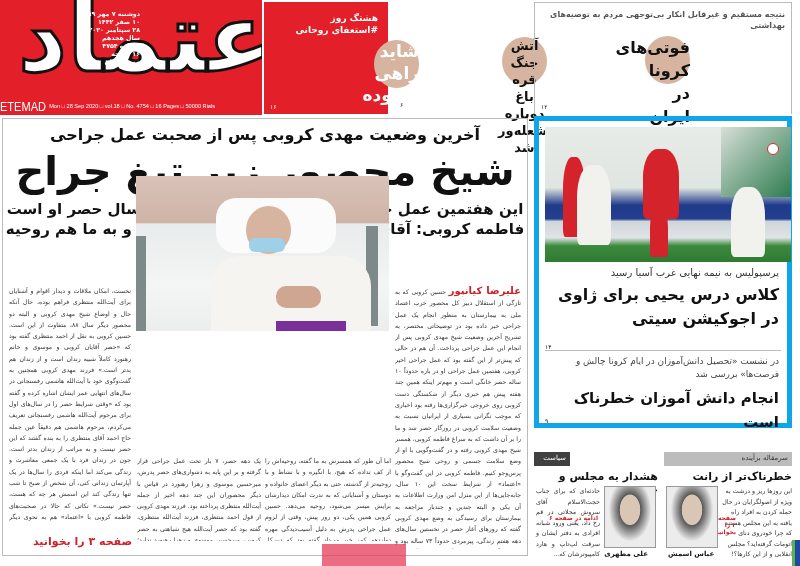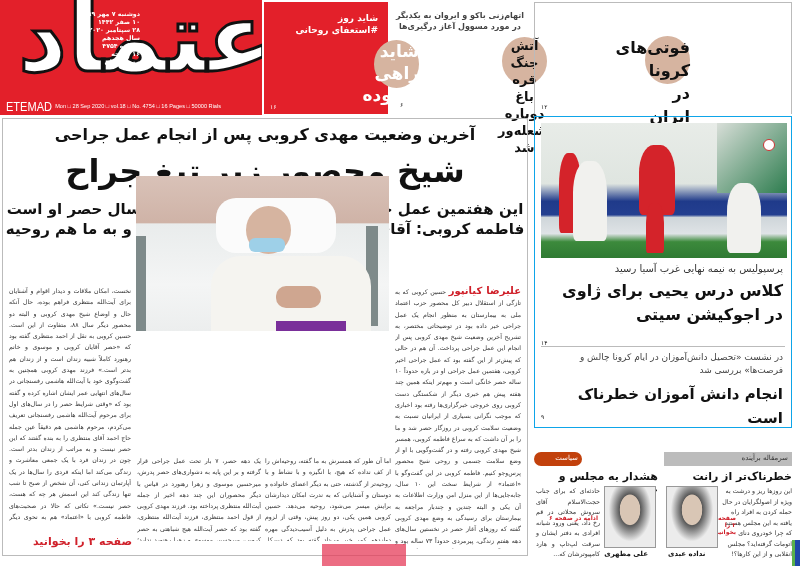--- a/index.html
+++ b/index.html
@@ -4,21 +4,21 @@
 <style>
   * { box-sizing: border-box; margin: 0; padding: 0; }
   html, body { width: 800px; height: 566px; overflow: hidden; background: #fff; }
   body { font-family: "DejaVu Sans", sans-serif; color: #111; position: relative; }
 
   
   .masthead { position: absolute; left: 0; top: 0; width: 262px; height: 115px; background: #e3202a; overflow: hidden; }
   .logo { position: absolute; left: 8px; top: 0; width: 240px; height: 92px; }
   .logo-word { position: absolute; left: 10px; top: -18px; font-family: "DejaVu Sans", sans-serif; font-weight: bold; font-size: 96px; color: #fff; -webkit-text-stroke: 3px #111; letter-spacing: -6px; direction: rtl; }
   .issue-info { position: absolute; left: 60px; top: 10px; width: 80px; text-align: right; color: #fff; font-size: 6.3px; line-height: 8px; font-weight: bold; direction: rtl; }
-  .etemad-strip { position: absolute; left: 0; bottom: 0; width: 306px; height: 18px; display: flex; align-items: center; gap: 1px; padding-left: 6px; }
+  .etemad-strip { position: absolute; left: 0; bottom: 0; width: 306px; height: 18px; display: flex; align-items: center; gap: 1px; }
   .etemad-en { color: #fff; font-family: "Liberation Sans", sans-serif; font-size: 13px; letter-spacing: 0; font-weight: normal; transform: scaleX(0.85); transform-origin: left; }
   .etemad-meta { color: #fff; font-family: "Liberation Sans", sans-serif; font-size: 5.6px; white-space: nowrap; margin-left: -6px; }
 
   
   .hashtag-box { position: absolute; left: 264px; top: 2px; width: 124px; height: 112px; background: #e3202a; color: #fff; direction: rtl; padding: 10px 10px 0 10px; }
   .hashtag-box .kicker1 { font-size: 9px; font-weight: bold; line-height: 12px; }
   .hashtag-box .kicker2 { font-size: 9px; font-weight: bold; line-height: 12px; }
   .hashtag-box .head { font-size: 17px; font-weight: bold; line-height: 22px; margin-top: 8px; }
   .hashtag-box .pg { position: absolute; left: 6px; bottom: 4px; font-size: 6px; }
 
@@ -28,21 +28,21 @@
   .karabakh .head { font-size: 13px; line-height: 17px; font-weight: bold; color: #111; margin-top: 5px; }
   .karabakh .pg { position: absolute; left: 8px; bottom: 6px; font-size: 6px; }
 
   
   .right-col { position: absolute; left: 534px; top: 2px; width: 258px; }
   .corona { height: 112px; border: 1px solid #bbb; border-bottom: none; direction: rtl; padding: 6px 6px 0 6px; position: relative; }
   .corona .kicker { font-size: 8px; line-height: 11px; color: #555; font-weight: bold; }
   .corona .head { font-size: 16px; line-height: 23px; font-weight: bold; margin-top: 3px; }
   .corona .pg { position: absolute; left: 6px; bottom: 4px; font-size: 6px; }
 
-  .sport { position: absolute; left: 534px; top: 116px; width: 258px; height: 312px; border: 1px solid #0ea5e9; direction: rtl; }
+  .sport { position: absolute; left: 534px; top: 116px; width: 258px; height: 312px; border: 5px solid #0ea5e9; direction: rtl; }
   .sport-photo { position: absolute; left: 6px; top: 6px; width: 246px; height: 135px; overflow: hidden;
     background: linear-gradient(180deg, #e8ece8 0%, #dfe5e0 45%, #1f3a8a 58%, #243f90 68%, #cfd6da 70%, #dfe3e6 82%, #3c8a3c 88%, #2f7a33 100%); }
   .sport-photo .seats { position: absolute; right: 0; top: 0; width: 70px; height: 70px; background: linear-gradient(135deg, #d8ded8, #2e7d4f); }
   .player { position: absolute; border-radius: 40% 40% 10% 10%; }
   .p-red { background: #d4232a; }
   .p-white { background: #f1f1ee; }
   .sport .caption { position: absolute; right: 8px; top: 146px; font-size: 10px; color: #333; }
   .sport .head1 { position: absolute; right: 8px; left: 6px; top: 162px; font-size: 16px; line-height: 24px; font-weight: bold; text-align: right; }
   .sport .pg1 { position: absolute; left: 6px; top: 222px; font-size: 6px; }
   .sport .divider { position: absolute; left: 6px; right: 6px; top: 229px; height: 1px; background: #bbb; }
@@ -55,21 +55,21 @@
   .col-bar { height: 14px; font-size: 7px; color: #fff; padding: 2px 4px; }
   .col-title { font-size: 11px; font-weight: bold; margin-top: 4px; }
   .col-body { font-size: 6.3px; line-height: 10.5px; color: #333; }
   .portrait { position: absolute; width: 52px; height: 62px; border: 1px solid #999; background: radial-gradient(ellipse at 50% 38%, #d9c6b5 0 28%, #5a5a5a 30%, #ececec 60%); }
   .byline { position: absolute; font-size: 7px; font-weight: bold; }
   .redlink { color: #d0202a; font-weight: bold; font-size: 6px; }
 
   
   .main { position: absolute; left: 2px; top: 118px; width: 526px; height: 438px; border: 1px solid #bbb; direction: rtl; }
   .main .kicker { text-align: center; font-size: 16px; font-weight: bold; margin-top: 6px; }
-  .main .headline { text-align: center; font-size: 32px; line-height: 54px; font-weight: bold; letter-spacing: -1px; }
+  .main .headline { text-align: center; font-size: 40px; line-height: 54px; font-weight: bold; letter-spacing: -1px; }
   .main .sub1 { text-align: center; font-size: 15px; font-weight: bold; margin-top: 2px; }
   .main .sub2 { text-align: center; font-size: 15px; font-weight: bold; margin-top: 2px; }
   .body-col { position: absolute; font-size: 6.2px; line-height: 11.3px; color: #333; text-align: justify; overflow: hidden; }
   .main-photo { position: absolute; left: 133px; top: 175px; width: 253px; height: 155px; overflow: hidden;
     background: linear-gradient(180deg, #d9c2b8 0%, #cfb3a7 30%, #e9ecec 31%, #f4f5f5 70%, #eceeee 100%); }
   .bed-rail { position: absolute; background: #7e8a8a; }
   .pillow { position: absolute; left: 80px; top: 22px; width: 120px; height: 55px; background: #fbfbfb; border-radius: 20px; }
   .head { position: absolute; left: 110px; top: 30px; width: 45px; height: 48px; background: #d6b4a0; border-radius: 50%; }
   .mask { position: absolute; left: 113px; top: 62px; width: 36px; height: 14px; background: #9ed0e8; border-radius: 6px; }
   .gown { position: absolute; left: 75px; top: 80px; width: 160px; height: 75px; background: #f5f4f0; border-radius: 30px 30px 0 0; }
@@ -95,34 +95,34 @@
     <div>۱۶ صفحه</div>
     <div>۵۰۰۰ تومان</div>
   </div>
   <div class="etemad-strip">
     <span class="etemad-en">ETEMAD</span>
     <span class="etemad-meta">Mon  □  28  Sep  2020  □  vol.18  □  No. 4754  □  16 Pages  □  50000  Rials</span>
   </div>
 </div>
 
 <div class="hashtag-box">
-  <div class="kicker1">شاید روز</div>
+  <div class="kicker1">هشتگ روز</div>
   <div class="kicker2">#استعفای روحانی</div>
   <div class="head">شاید راهی گشوده شود</div>
   <div class="pg">۱۶</div>
 </div>
 
 <div class="karabakh">
-  <div class="kicker">اتهام‌زنی باکو و ایروان به یکدیگر در مورد مسوول آغاز درگیری‌ها</div>
   <div class="head">آتش جنگ قره باغ دوباره شعله‌ور شد</div>
   <div class="pg">۶</div>
 </div>
 
 <div class="right-col">
   <div class="corona">
+    <div class="kicker">نتیجه مستقیم و غیرقابل انکار بی‌توجهی مردم به توصیه‌های بهداشتی</div>
     <div class="head">فوتی‌های کرونا در ایران از ۲۵ هزار نفر هم گذشت</div>
     <div class="pg">۱۲</div>
   </div>
 </div>
 
 <div class="sport">
   <div class="sport-photo" title="football match photo">
     <div class="seats"></div>
     <div class="player p-red" style="left:18px;top:30px;width:22px;height:80px;"></div>
     <div class="player p-white" style="left:32px;top:38px;width:34px;height:80px;"></div>
@@ -142,36 +142,36 @@
 
 <div class="col-box" style="left:664px;width:128px;height:114px;">
   <div class="col-bar" style="background:#bcbcbc;color:#333;">
     <span>سرمقاله</span>
     <span>برآینده</span>
   </div>
   <div class="col-title">خطرناک‌تر از رانت</div>
   <div class="col-body" style="position:absolute;right:0;top:34px;width:72px;">این روزها ریز و درشت به ویژه از اصولگرایان در حال حمله کردن به افراد راه یافته به این مجلس هستند که چرا خودروی دنای اتومات گرفته‌اید؟ مجلس انقلابی و از این کارها؟!</div>
   <div class="redlink" style="position:absolute;left:58px;top:62px;width:14px;">صفحه ۲ را بخوانید</div>
   <div class="portrait" style="left:2px;top:34px;"></div>
-  <div class="byline" style="left:4px;top:98px;">نداده عبدی</div>
+  <div class="byline" style="left:4px;top:98px;">عباس اسمش</div>
 </div>
 
 <div class="col-box" style="left:534px;width:124px;height:114px;">
-  <div class="col-bar" style="background:#c2410c;width:48px;margin-right:auto;margin-left:0;border-radius:7px;">
+  <div class="col-bar" style="background:#404040;width:36px;margin-right:auto;margin-left:0;">
     <span>سیاست</span>
   </div>
   <div class="col-title">هشدار به مجلس و حوزه</div>
   <div class="col-body" style="position:absolute;right:58px;top:34px;width:64px;text-align:justify;">حادثه‌ای که برای جناب حجت‌الاسلام آقای سروش محلاتی در قم رخ داد، یعنی ورود شبانه افرادی به دفتر ایشان و سرقت لپ‌تاپ و هارد کامپیوترشان که...</div>
   <div class="redlink" style="position:absolute;right:60px;top:62px;">ادامه در صفحه ۶</div>
   <div class="portrait" style="right:2px;left:auto;top:34px;"></div>
   <div class="byline" style="right:10px;top:98px;margin-left:24px;">علی مطهری</div>
 </div>
 
 <div class="main">
-  <div class="kicker">آخرین وضعیت مهدی کروبی پس از انجام عمل جراحی</div>
+  <div class="kicker">آخرین وضعیت مهدی کروبی پس از صحبت عمل جراحی</div>
   <div class="headline">شیخ محصور زیر تیغ جراح</div>
   <div class="sub1">این هفتمین عمل جراحی شیخ مهدی کروبی طی ۱۰ سال حصر او است</div>
   <div class="sub2">فاطمه کروبی: آقای کروبی روحیه‌اش را از کف نداده و به ما هم روحیه می‌دهند!</div>
 
   <div class="body-col" style="right:6px;top:166px;width:126px;height:264px;">
     <span class="redlink" style="font-size:10px;">علیرضا کیانپور</span>
     <span>حسین کروبی که به تازگی از استقلال دبیر کل محصور حزب اعتماد ملی به بیمارستان به منظور انجام یک عمل جراحی خبر داده بود در توضیحاتی مختصر، به تشریح آخرین وضعیت شیخ مهدی کروبی پس از انجام این عمل جراحی پرداخت. آن هم در حالی که پیش‌تر از این گفته بود که عمل جراحی اخیر کروبی، هفتمین عمل جراحی او در بازه حدوداً ۱۰ ساله حصر خانگی است و مهم‌تر اینکه همین چند هفته پیش هم خبری دیگر از شکستگی دست کروبی روی خروجی خبرگزاری‌ها رفته بود اخباری که موجب نگرانی بسیاری از ایرانیان نسبت به وضعیت سلامت کروبی در روزگار حصر شد و ما را بر آن داشت که به سراغ فاطمه کروبی، همسر شیخ مهدی کروبی رفته و در گفت‌وگویی با او از وضع سلامت جسمی و روحی شیخ محصور پرس‌وجو کنیم. فاطمه کروبی در این گفت‌وگو با «اعتماد» از شرایط سخت این ۱۰ سال، جابه‌جایی‌ها از این منزل امن وزارت اطلاعات به آن یکی و البته چندین و چندبار مراجعه به بیمارستان برای رسیدگی به وضع مهدی کروبی گفته که روزهای آغاز حصر در نخستین سال‌های دهه هفتم زندگی، پیرمردی حدوداً ۷۳ ساله بود و حالا در آستانه دهمین سالگرد حصر خانگی، مرز هشتمین دهه زندگی را هم پشت سر گذاشته و اگر چه پیرمردی است ۸۲ ساله و در شرایطی سخت به لحاظ جسمانی روزگار می‌گذراند.</span>
   </div>
 
   <div class="main-photo" style="left:133px;top:57px;" title="Mehdi Karroubi in hospital bed">

